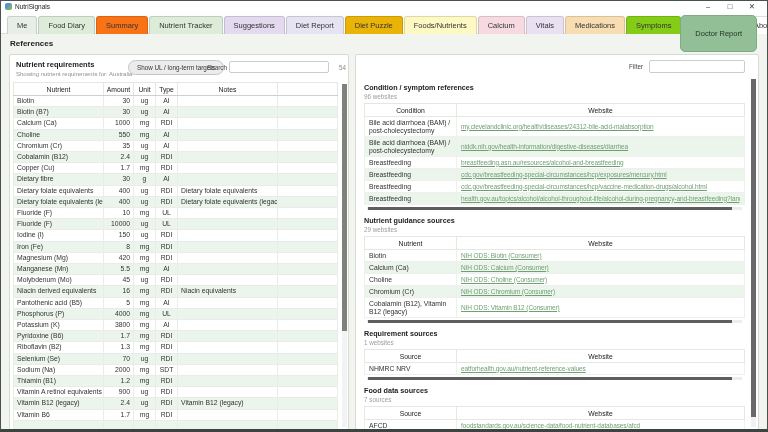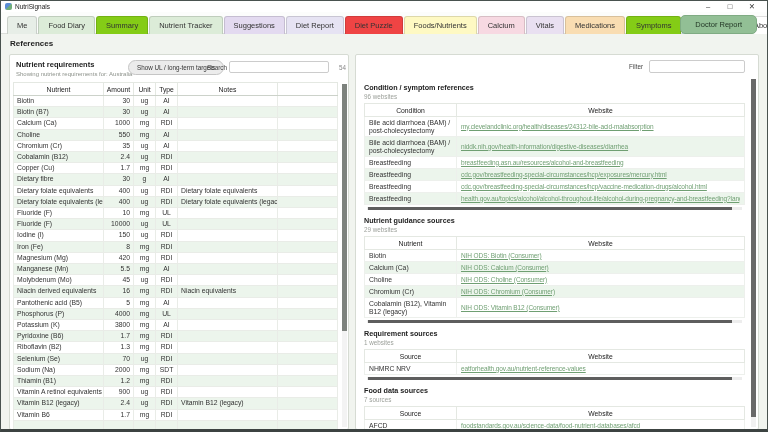--- a/index.html
+++ b/index.html
@@ -24,21 +24,21 @@
   
   .tabbar-wrap { position:relative; background:#fcfdfc; border-bottom:1px solid #dcdfdb; height:22px; }
   .tabbar { display:flex; align-items:flex-end; padding:3px 0 0 6px; height:22px; }
   .tab {
     font-size:7.5px; color:#333; padding:4px 9px 4px 9px; margin-right:1px;
     border:1px solid rgba(0,0,0,0.13); border-bottom:none;
     border-radius:3px 3px 0 0; white-space:nowrap; cursor:default;
   }
   .tab.selected { font-weight:bold; }
   .doctor-btn {
-    position:absolute; right:10px; top:3px; padding:4px 14px;
+    position:absolute; right:10px; top:3px; padding:13px 14px;
     background:#92bf95; border:1px solid #7fab83; border-radius:5px;
     font-size:7.5px; color:#1f3322; cursor:default; white-space:nowrap;
   }
   
   .content { position:relative; padding:4px 8px 0 8px; height:399px; }
   .page-title { font-size:8px; font-weight:bold; color:#222; margin:1px 0 6px 1px; }
   .panels { display:flex; gap:6px; height:376px; }
   .card { background:#fff; border:1px solid #d6dbd3; border-radius:2px; position:relative; overflow:hidden; }
   .card.left { width:340px; flex:none; }
   .card.right { flex:1; }
@@ -101,25 +101,25 @@
       <span class="win-btn">–</span>
       <span class="win-btn">□</span>
       <span class="win-btn">✕</span>
     </span>
   </div>
 
   <div class="tabbar-wrap">
     <div class="tabbar">
         <div class="tab" style="background: rgb(231, 238, 231);">Me</div>
         <div class="tab" style="background: rgb(220, 236, 216);">Food Diary</div>
-        <div class="tab" style="background: #84cc16;">Summary</div>
+        <div class="tab" style="background: #f97316;">Summary</div>
         <div class="tab" style="background: rgb(220, 236, 216);">Nutrient Tracker</div>
         <div class="tab" style="background: rgb(227, 218, 240);">Suggestions</div>
         <div class="tab" style="background: rgb(230, 227, 243);">Diet Report</div>
-        <div class="tab" style="background: #ef4444;">Diet Puzzle</div>
+        <div class="tab" style="background: #eab308;">Diet Puzzle</div>
         <div class="tab" style="background: #fef9c3;">Foods/Nutrients</div>
         <div class="tab" style="background: rgb(247, 217, 226);">Calcium</div>
         <div class="tab" style="background: rgb(233, 224, 241);">Vitals</div>
         <div class="tab" style="background: rgb(249, 221, 178);">Medications</div>
         <div class="tab" style="background: #84cc16;">Symptoms</div>
         <div class="tab selected" style="background: rgb(207, 233, 248);">References</div>
         <div class="tab" style="background: rgb(255, 255, 255);">About</div>
       </div>
     <div class="doctor-btn">Doctor Report</div>
   </div>

